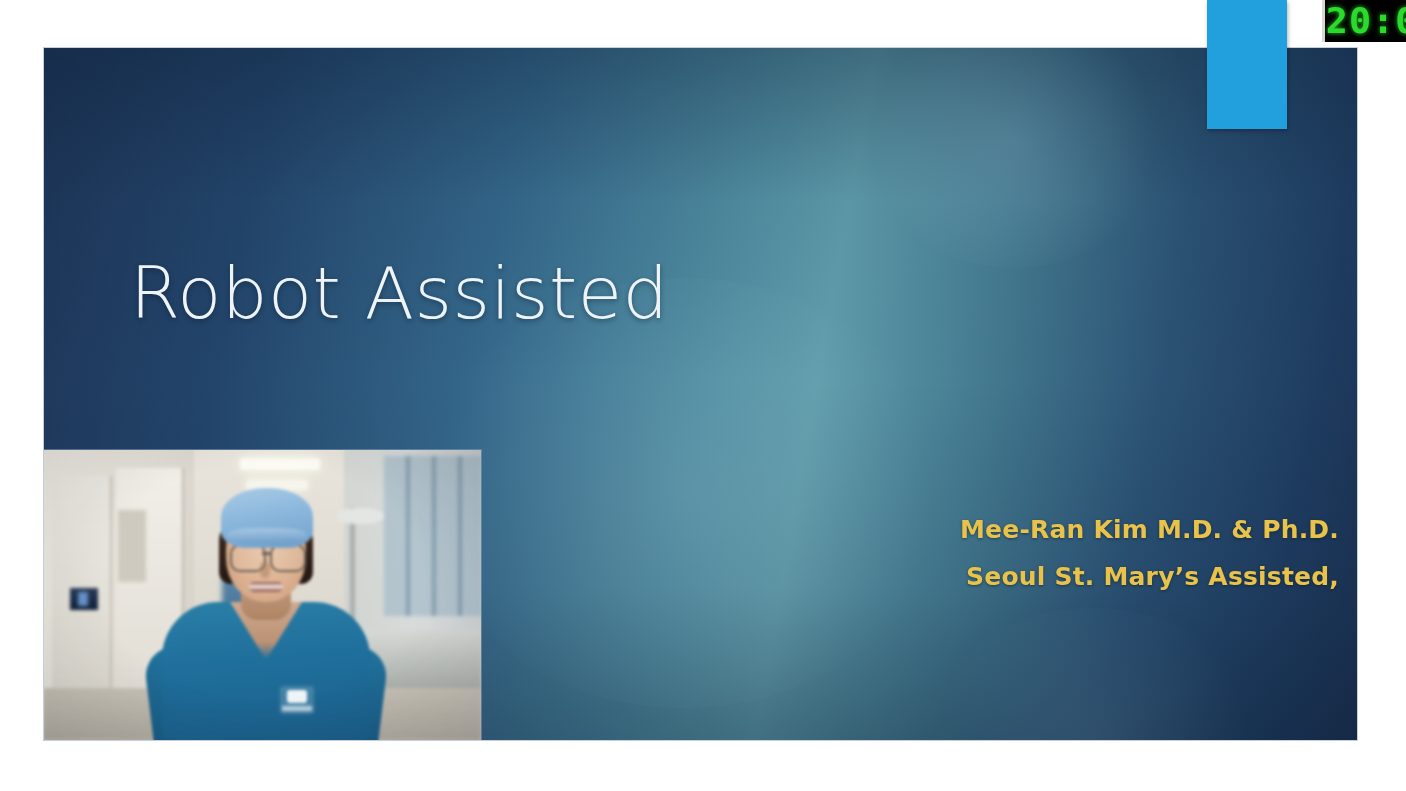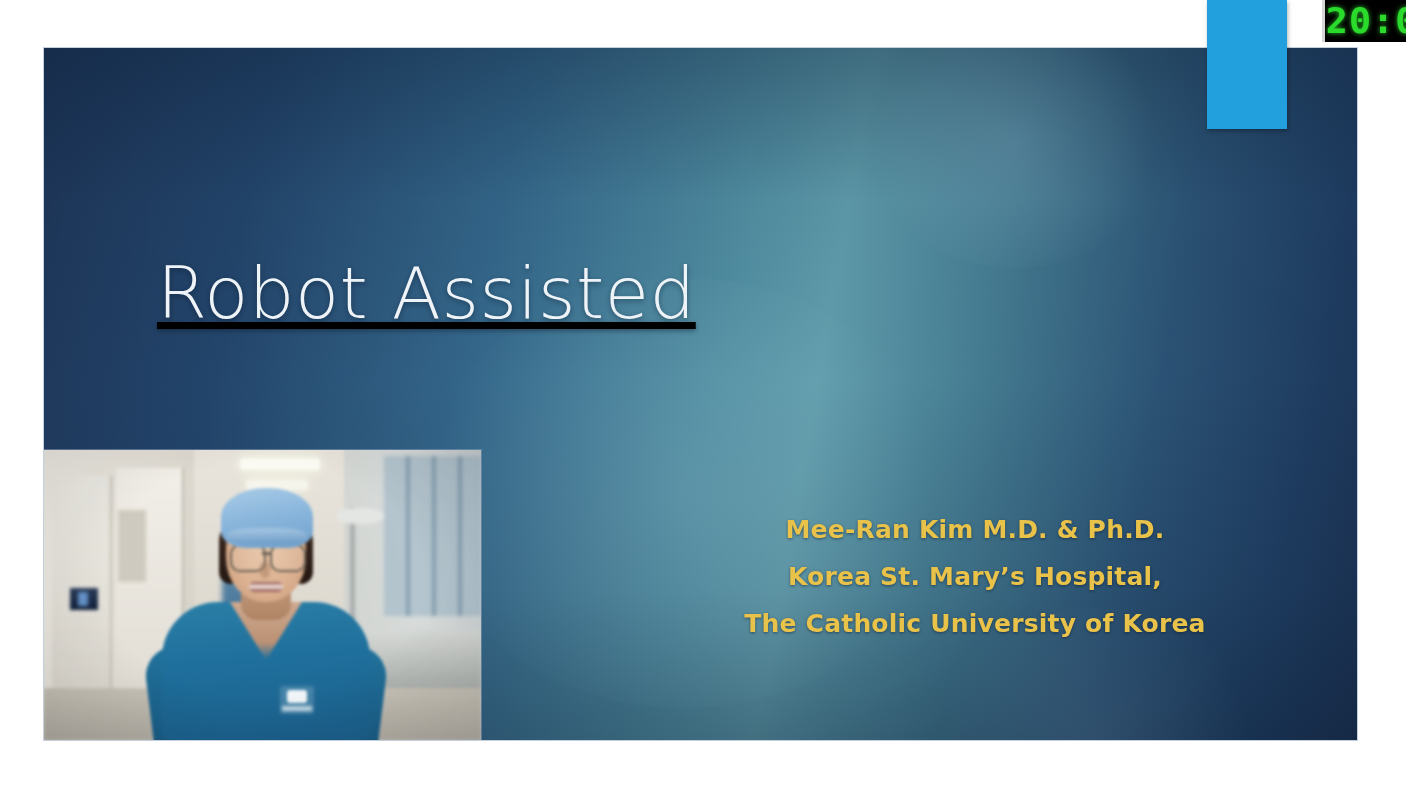--- a/index.html
+++ b/index.html
@@ -81,44 +81,43 @@
     width: 80px;
     height: 129px;
     background: #22a0dd;
     box-shadow: 1px 2px 4px rgba(0,0,0,0.30);
     z-index: 6;
   }
 
   
   #title-block {
     position: absolute;
-    left: 113px;
+    left: 86px;
     top: 196px;
     width: 1000px;
     z-index: 4;
-    text-decoration: underline;
   }
   .title-line {
     font-family: "DejaVu Sans", sans-serif;
     font-weight: 300;
     font-size: 72px;
     line-height: 98px;
     letter-spacing: 0.5px;
     color: #eef3f7;
     text-shadow: 0 2px 5px rgba(8,22,40,0.45);
     white-space: nowrap;
   }
 
   
   #subtitle-block {
     position: absolute;
-    right: 2px;
+    right: 18px;
     top: 458px;
     width: 760px;
-    text-align: center;
+    text-align: right;
     z-index: 4;
   }
   .subtitle-line {
     font-family: "DejaVu Sans", sans-serif;
     font-weight: 600;
     font-size: 25px;
     line-height: 47px;
     letter-spacing: 0.2px;
     color: #e9c24a;
     text-shadow: 0 1px 3px rgba(10,25,45,0.55);
@@ -373,22 +372,21 @@
   <div id="glow-top" class="glow"></div>
   <div id="glow-center" class="glow"></div>
   <div id="glow-lower" class="glow"></div>
 
   <div id="title-block">
     <div class="title-line">Robot Assisted</div>
   </div>
 
   <div id="subtitle-block">
     <div class="subtitle-line">Mee-Ran Kim M.D. &amp; Ph.D.</div>
-    <div class="subtitle-line">Korea St. Mary’s Hospital,</div>
-    <div class="subtitle-line">The Catholic University of Korea</div>
+    <div class="subtitle-line">Seoul St. Mary’s Assisted,</div>
   </div>
 
   <div id="photo">
     <div id="ph-bg" class="ph-layer"></div>
     <div id="ph-leftwall" class="ph-layer"></div>
     <div id="ph-door1" class="ph-layer"></div>
     <div id="ph-door2" class="ph-layer"></div>
     <div id="ph-chartbox" class="ph-layer"></div>
     <div id="ph-monitor" class="ph-layer"></div>
     <div id="ph-monitor-lt" class="ph-layer"></div>

